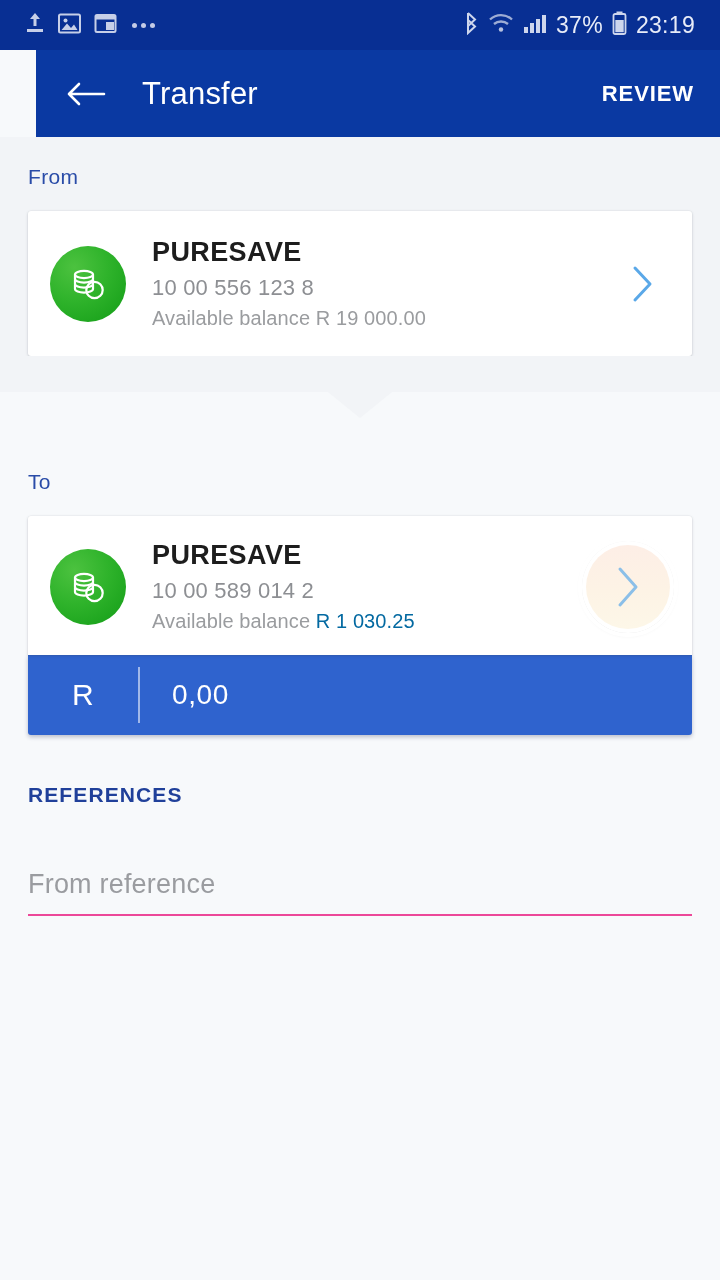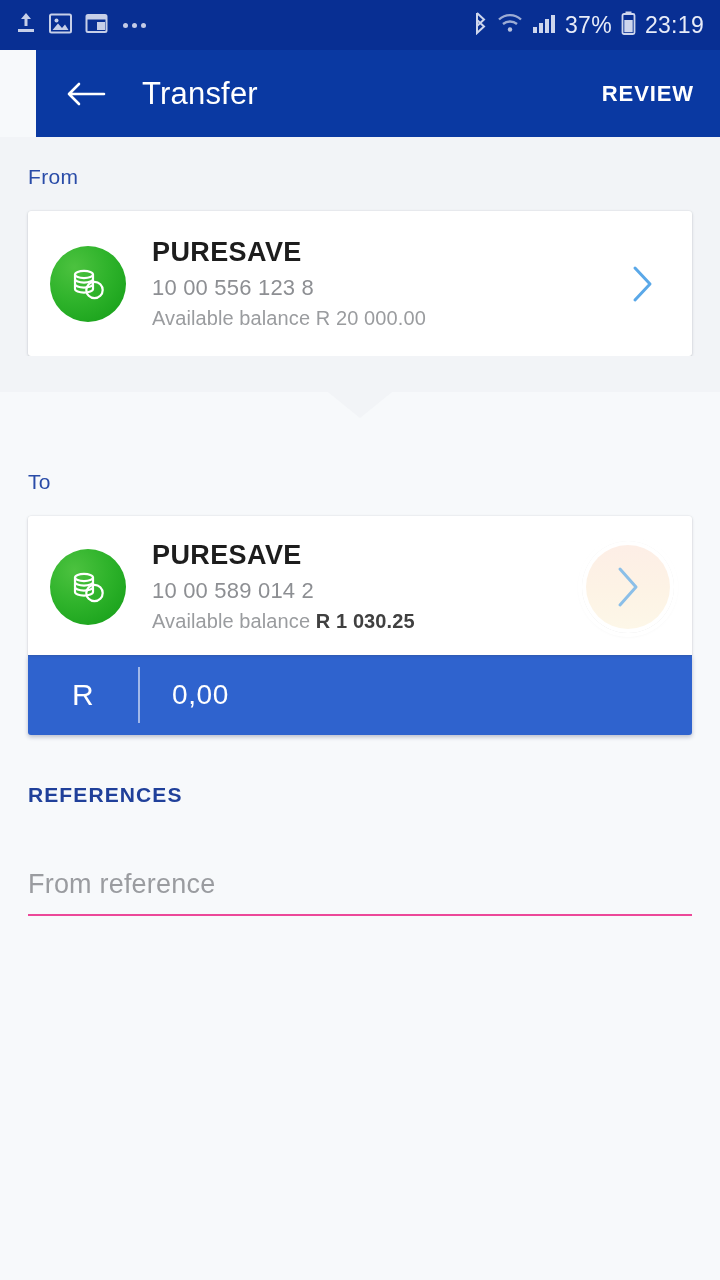--- a/index.html
+++ b/index.html
@@ -8,21 +8,21 @@
     font-family: "Liberation Sans", sans-serif;
     background: #f7f9fb;
     overflow: hidden;
   }
   #screen { position: relative; width: 720px; height: 1280px; background: #f7f9fb; }
 
   
   .status-bar {
     height: 50px; background: #082f93;
     display: flex; align-items: center;
-    padding: 0 16px; color: #dfe5f5;
+    padding: 0 25px; color: #dfe5f5;
   }
   .sb-left { display: flex; align-items: center; gap: 13px; }
   .sb-right { margin-left: auto; display: flex; align-items: center; gap: 9px; }
   .sb-ico { display: block; opacity: .92; }
   .sb-text {
     font-size: 23px; letter-spacing: .3px; color: #e8ecf8;
     font-family: "Liberation Sans", sans-serif;
   }
   .dots { display: flex; gap: 4px; align-items: center; margin-left: 2px; }
   .dots i { width: 5px; height: 5px; border-radius: 50%; background: #c3cbe6; display: block; }
@@ -73,21 +73,21 @@
   .acct-name {
     font-size: 27px; font-weight: bold; color: #1d1d1d;
     letter-spacing: .4px; line-height: 1.15;
   }
   .acct-num {
     font-size: 22px; color: #8d8f93; margin-top: 7px; letter-spacing: .2px;
   }
   .acct-bal {
     font-size: 20px; color: #9a9c9f; margin-top: 6px; letter-spacing: .1px;
   }
-  .acct-bal b { color: #404040; font-weight: bold; }
+  .acct-bal b { color: #0369a1; font-weight: normal; }
 
   .chev-plain {
     flex: 0 0 auto; width: 46px; height: 46px;
     display: flex; align-items: center; justify-content: center;
     cursor: pointer; margin-right: 4px;
   }
   .chev-ripple {
     flex: 0 0 auto; width: 92px; height: 92px; border-radius: 50%;
     display: flex; align-items: center; justify-content: center;
     cursor: pointer; position: relative; margin-right: -4px;
@@ -241,21 +241,21 @@
               <path d="M8 21.5 L8 26 C8 28 12 29.6 17 29.6 C22 29.6 26 28 26 26 L26 21.5"></path>
               <circle cx="27.5" cy="27" r="8.2"></circle>
             </g>
           </svg>
         </span>
         <div class="acct-body">
           <div class="acct-name">PURESAVE</div>
           <div class="acct-num">10 00 556 123 8</div>
           <div class="acct-bal">
             <span>Available balance</span>
-            <span>R 20 000.00</span>
+            <span>R 19 000.00</span>
           </div>
         </div>
         <div class="chev-plain">
           <svg width="26" height="40" viewBox="0 0 26 40">
             <path d="M5 4 L20 20 L5 36" fill="none" stroke="#5aa8e8" stroke-width="3" stroke-linecap="round" stroke-linejoin="round"></path>
           </svg>
         </div>
       </div>
 
       <div class="funnel"></div>

